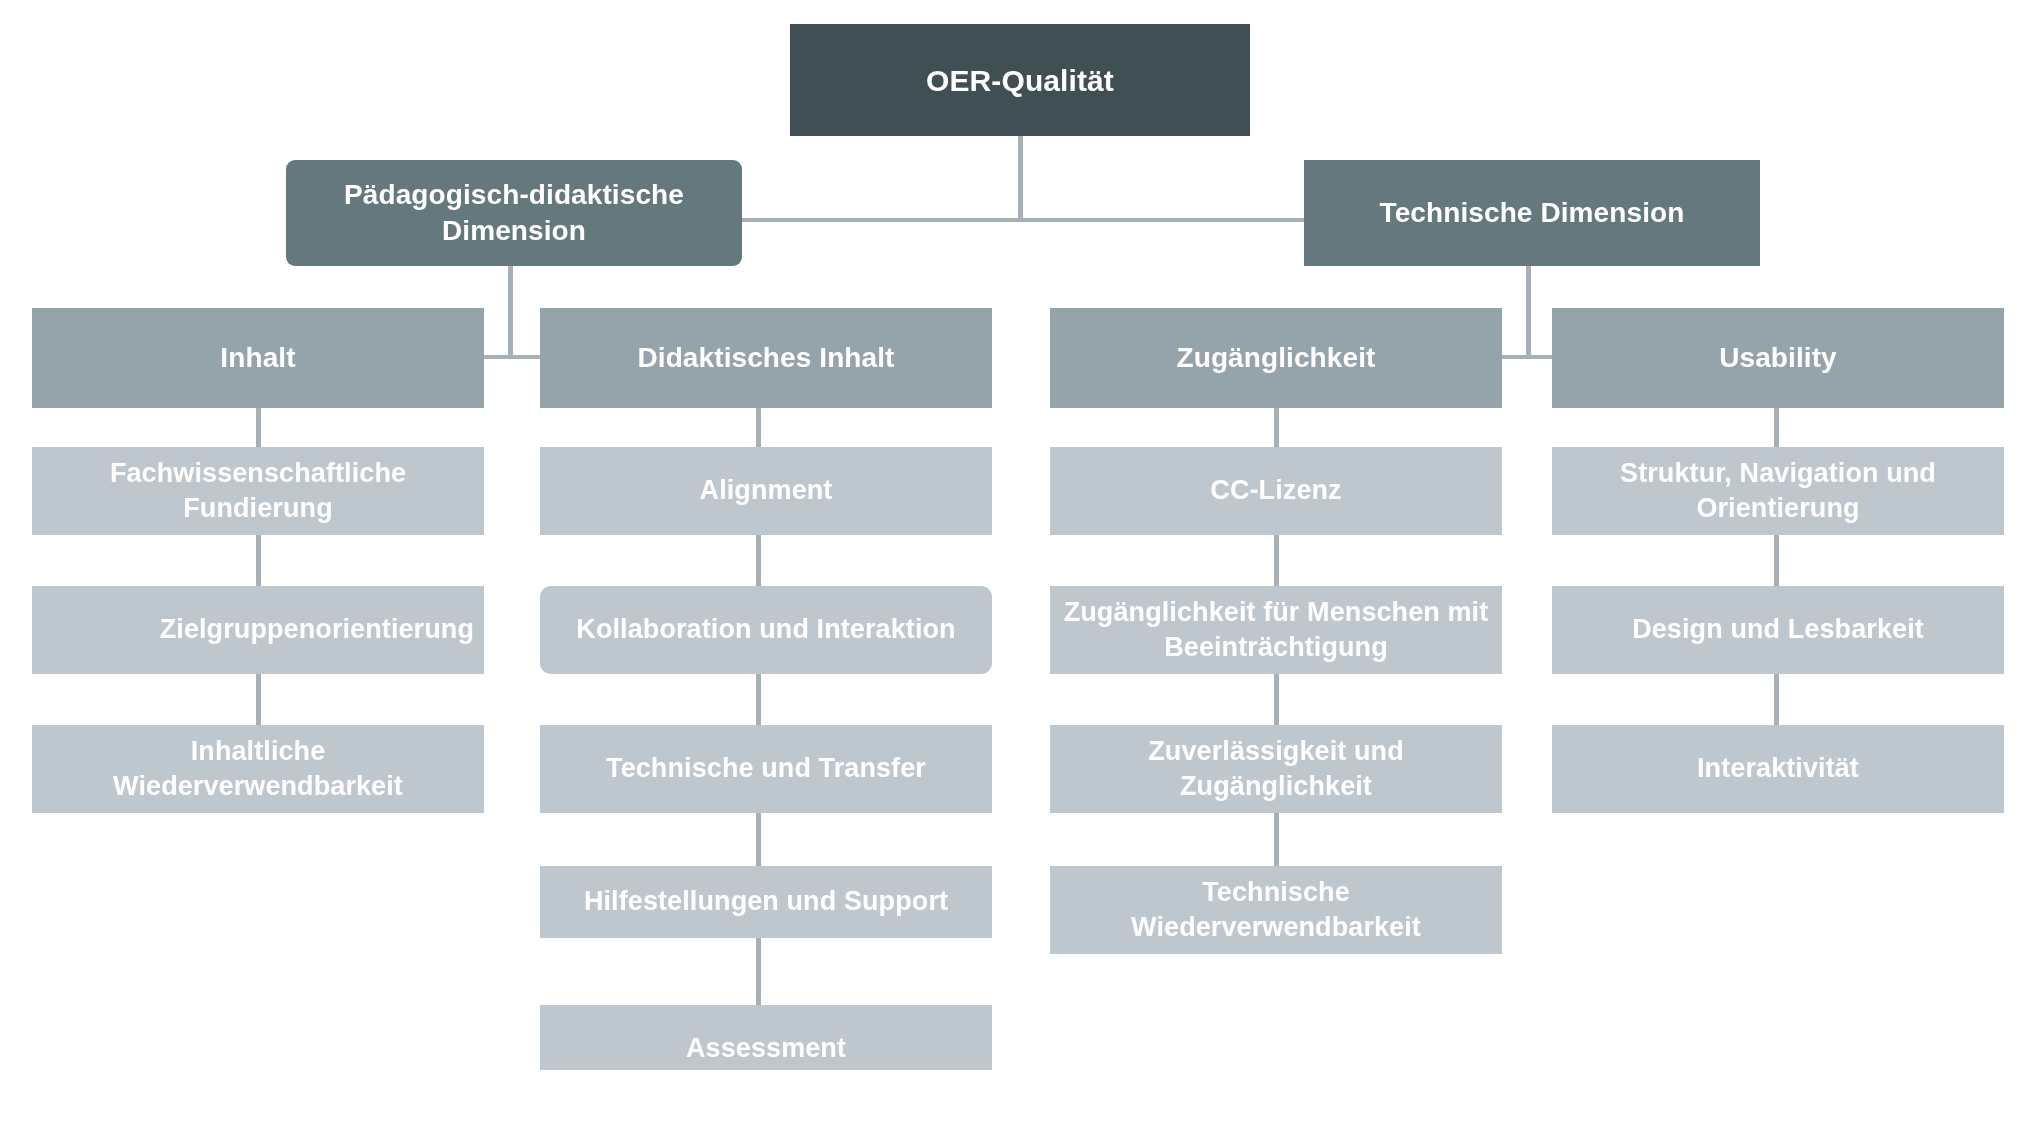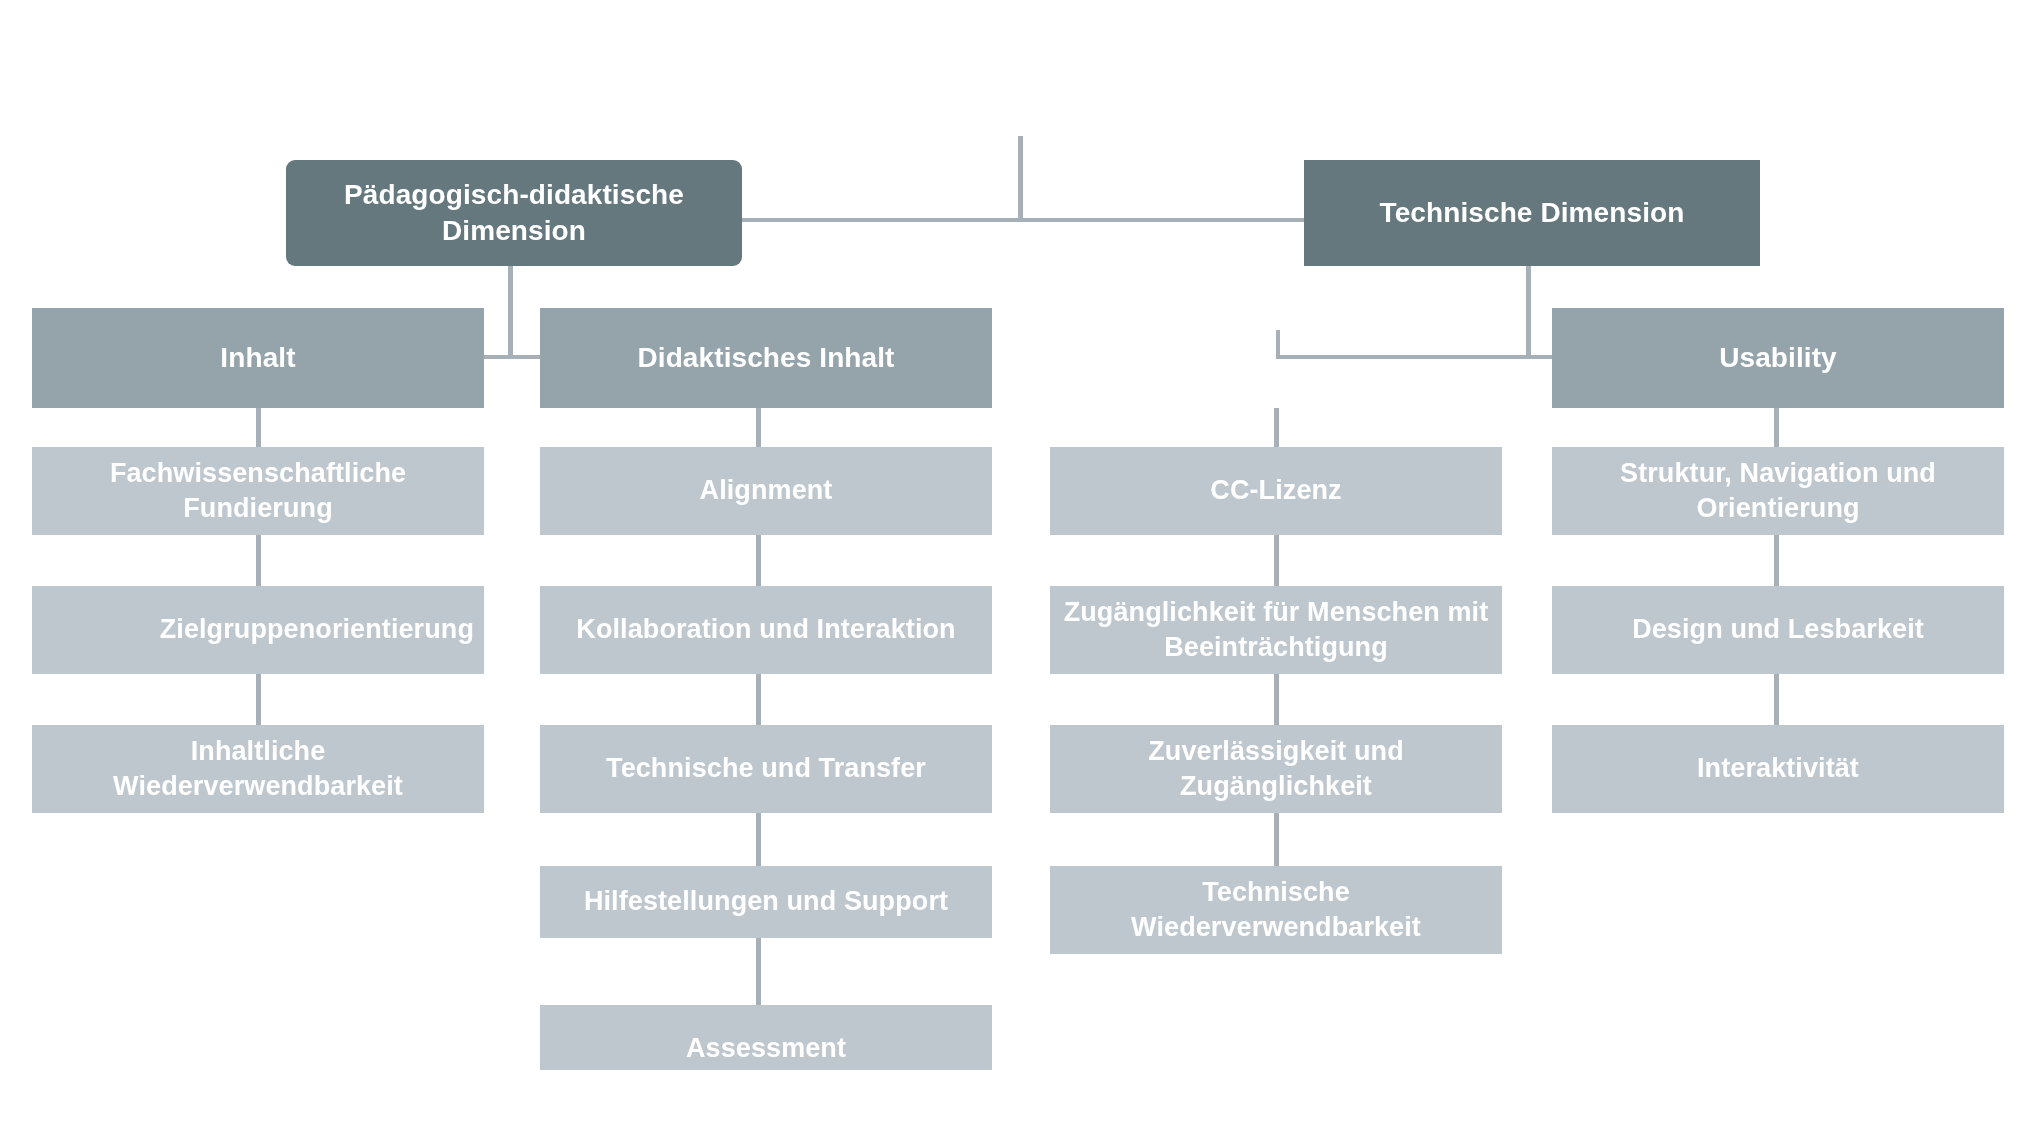--- a/index.html
+++ b/index.html
@@ -77,56 +77,62 @@
   <div class="conn" style="left:1776px; top:330px; width:4px; height:27px;"></div>
 
   <div class="conn" style="left:256px; top:408px; width:5px; height:322px;"></div>
 
   <div class="conn" style="left:756px; top:408px; width:5px; height:604px;"></div>
 
   <div class="conn" style="left:1274px; top:408px; width:5px; height:463px;"></div>
 
   <div class="conn" style="left:1774px; top:408px; width:5px; height:322px;"></div>
 
+  <div class="node lvl1" style="left:790px; top:24px; width:460px; height:112px;">
+    <span>OER-Qualität</span>
+  </div>
 
   <div class="node lvl2" style="left:286px; top:160px; width:456px; height:106px;border-radius:9px;">
     <span>Pädagogisch-didaktische Dimension</span>
   </div>
 
   <div class="node lvl3" style="left:32px; top:308px; width:452px; height:100px;">
     <span>Inhalt</span>
   </div>
 
   <div class="node lvl2" style="left:1304px; top:160px; width:456px; height:106px;">
     <span>Technische Dimension</span>
   </div>
 
   <div class="node lvl3" style="left:540px; top:308px; width:452px; height:100px;">
     <span>Didaktisches Inhalt</span>
   </div>
 
+  <div class="node lvl3" style="left:1050px; top:308px; width:452px; height:100px;">
+    <span>Zugänglichkeit</span>
+  </div>
 
   <div class="node lvl3" style="left:1552px; top:308px; width:452px; height:100px;">
     <span>Usability</span>
   </div>
 
   <div class="node lvl4" style="left:32px; top:447px; width:452px; height:88px;">
     <span>Fachwissenschaftliche Fundierung</span>
   </div>
   <div class="node lvl4" style="left:32px; top:586px; width:452px; height:88px;justify-content:flex-end;">
     <span>Zielgruppenorientierung</span>
   </div>
   <div class="node lvl4" style="left:32px; top:725px; width:452px; height:88px;">
     <span>Inhaltliche Wiederverwendbarkeit</span>
   </div>
 
   <div class="node lvl4" style="left:540px; top:447px; width:452px; height:88px;">
     <span>Alignment</span>
   </div>
-  <div class="node lvl4" style="left:540px; top:586px; width:452px; height:88px;">
+  <div class="node lvl4" style="left:540px; top:586px; width:452px; height:88px;border-radius:11px;">
     <span>Kollaboration und Interaktion</span>
   </div>
   <div class="node lvl4" style="left:540px; top:725px; width:452px; height:88px;">
     <span>Technische und Transfer</span>
   </div>
   <div class="node lvl4" style="left:540px; top:866px; width:452px; height:72px;">
     <span>Hilfestellungen und Support</span>
   </div>
   <div class="node lvl4" style="left:540px; top:1005px; width:452px; height:65px;align-items:flex-end;">
     <span>Assessment</span>

